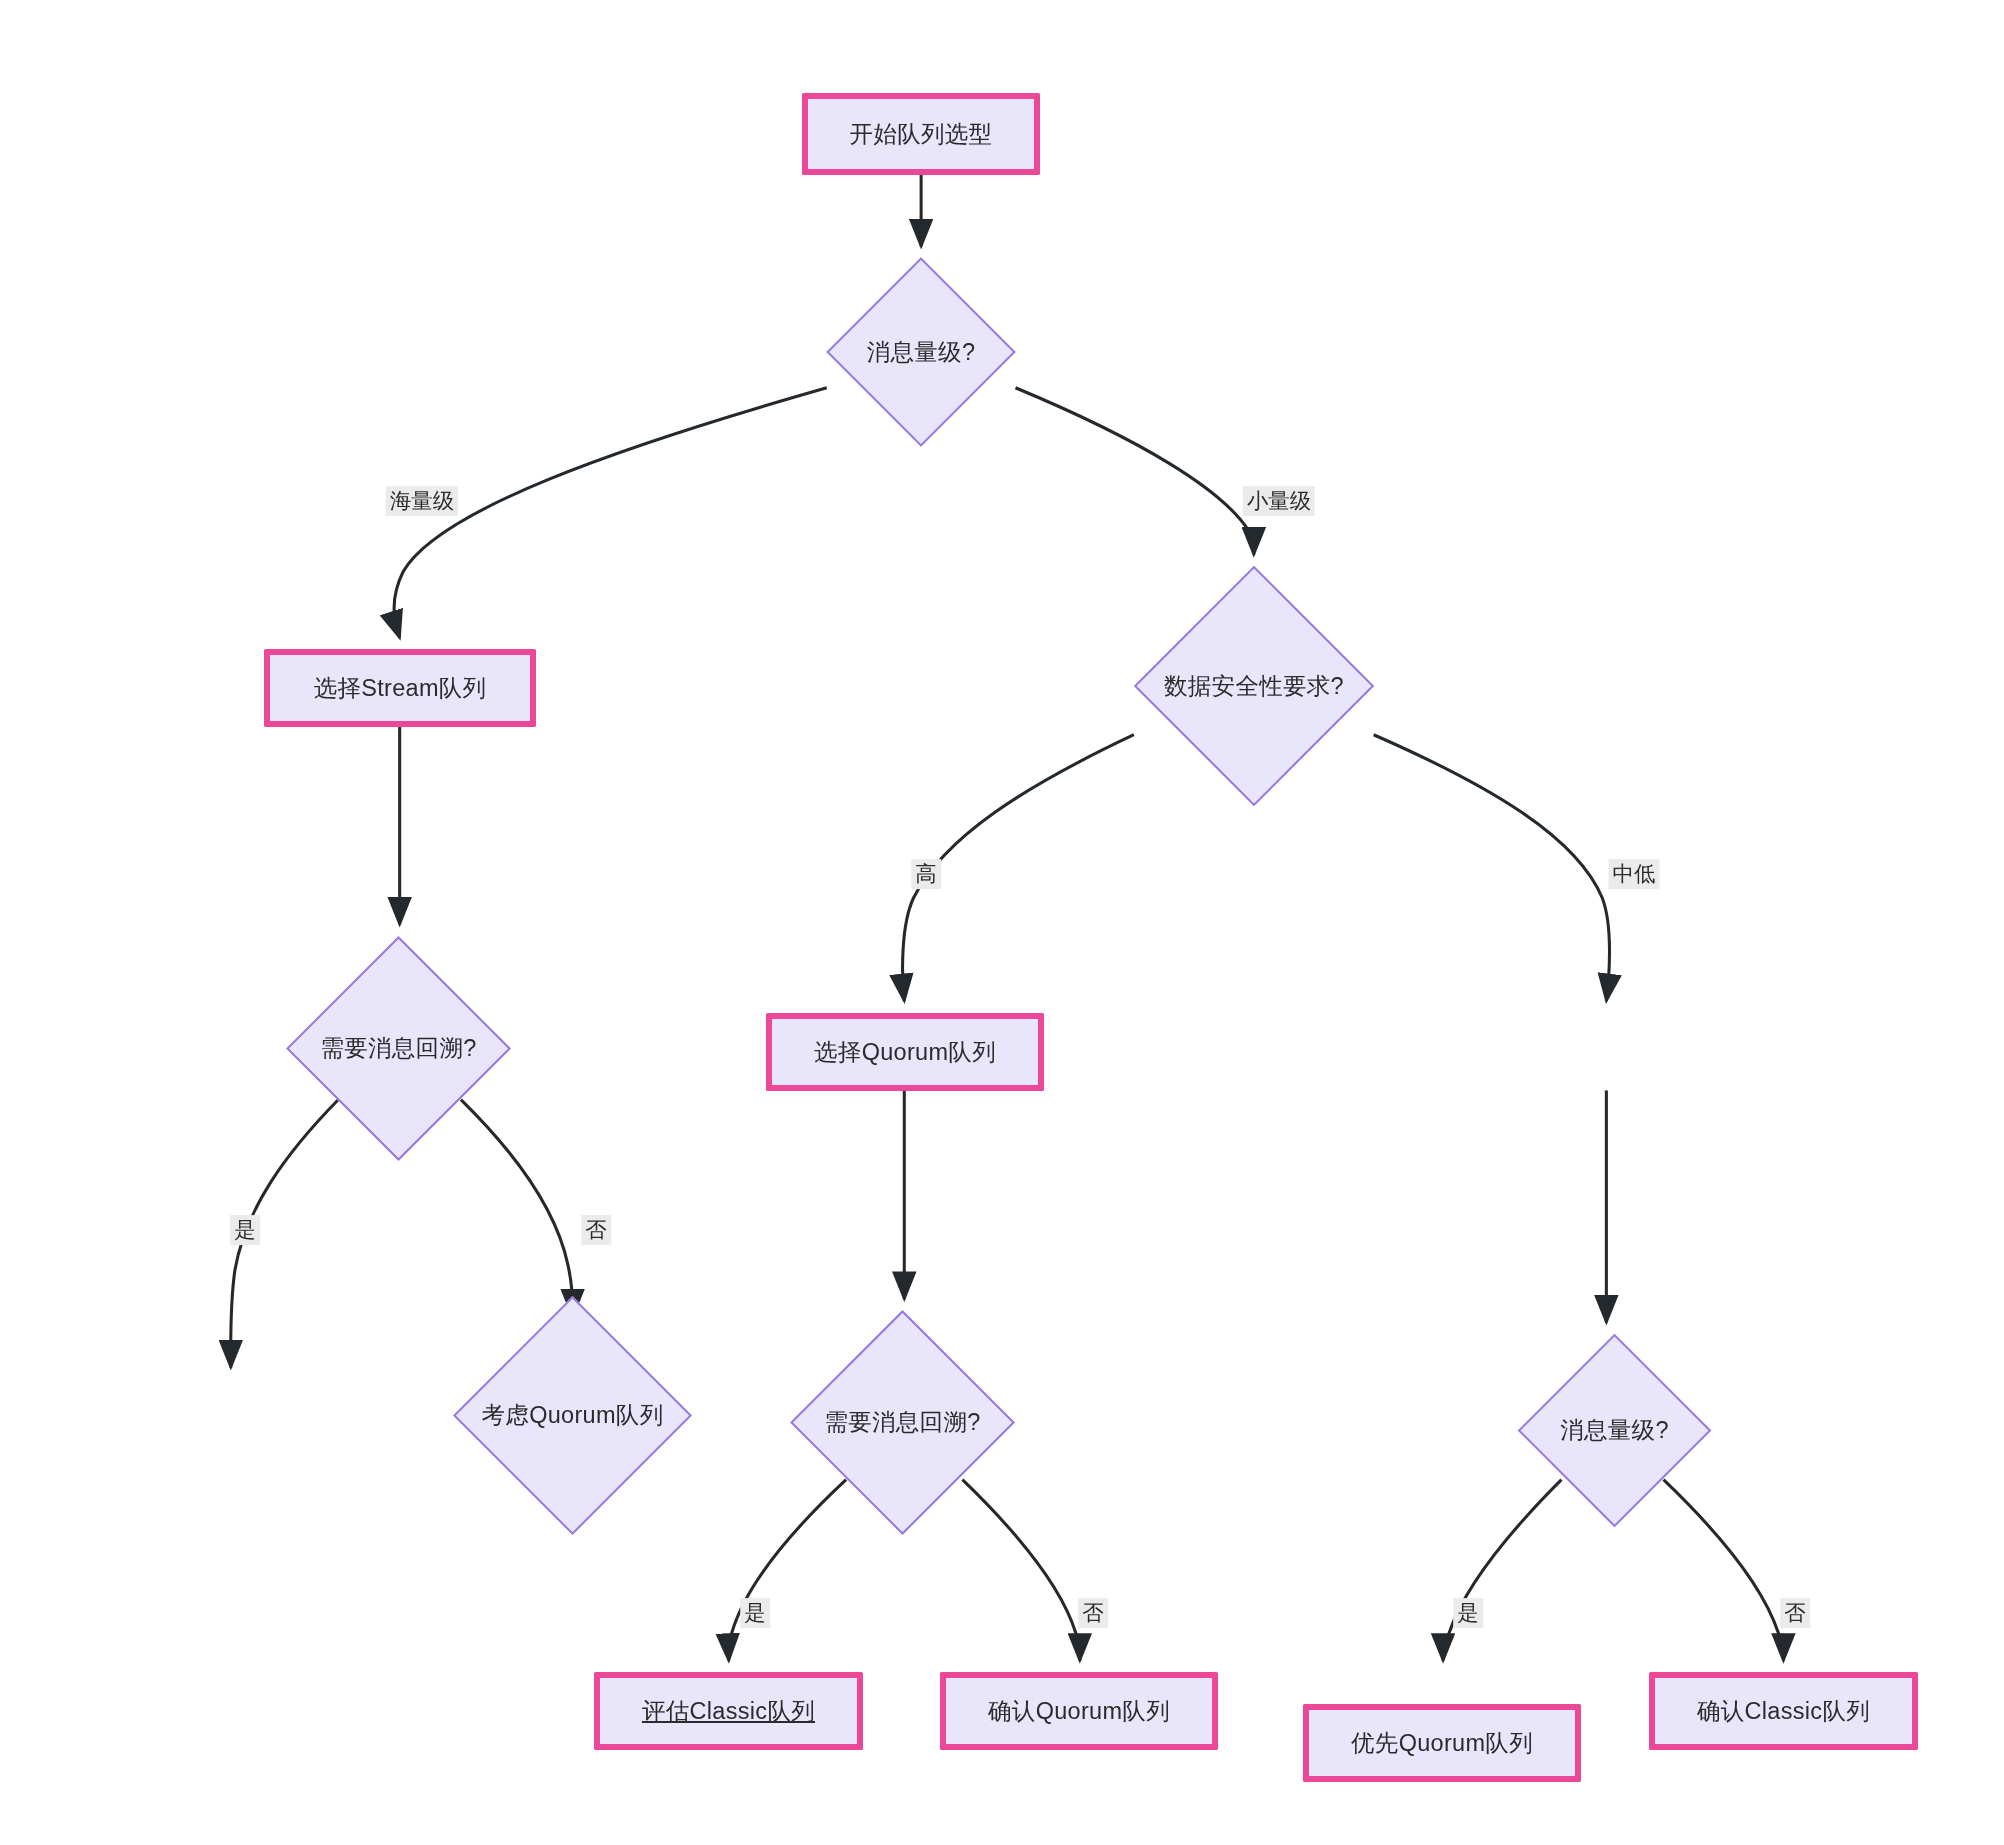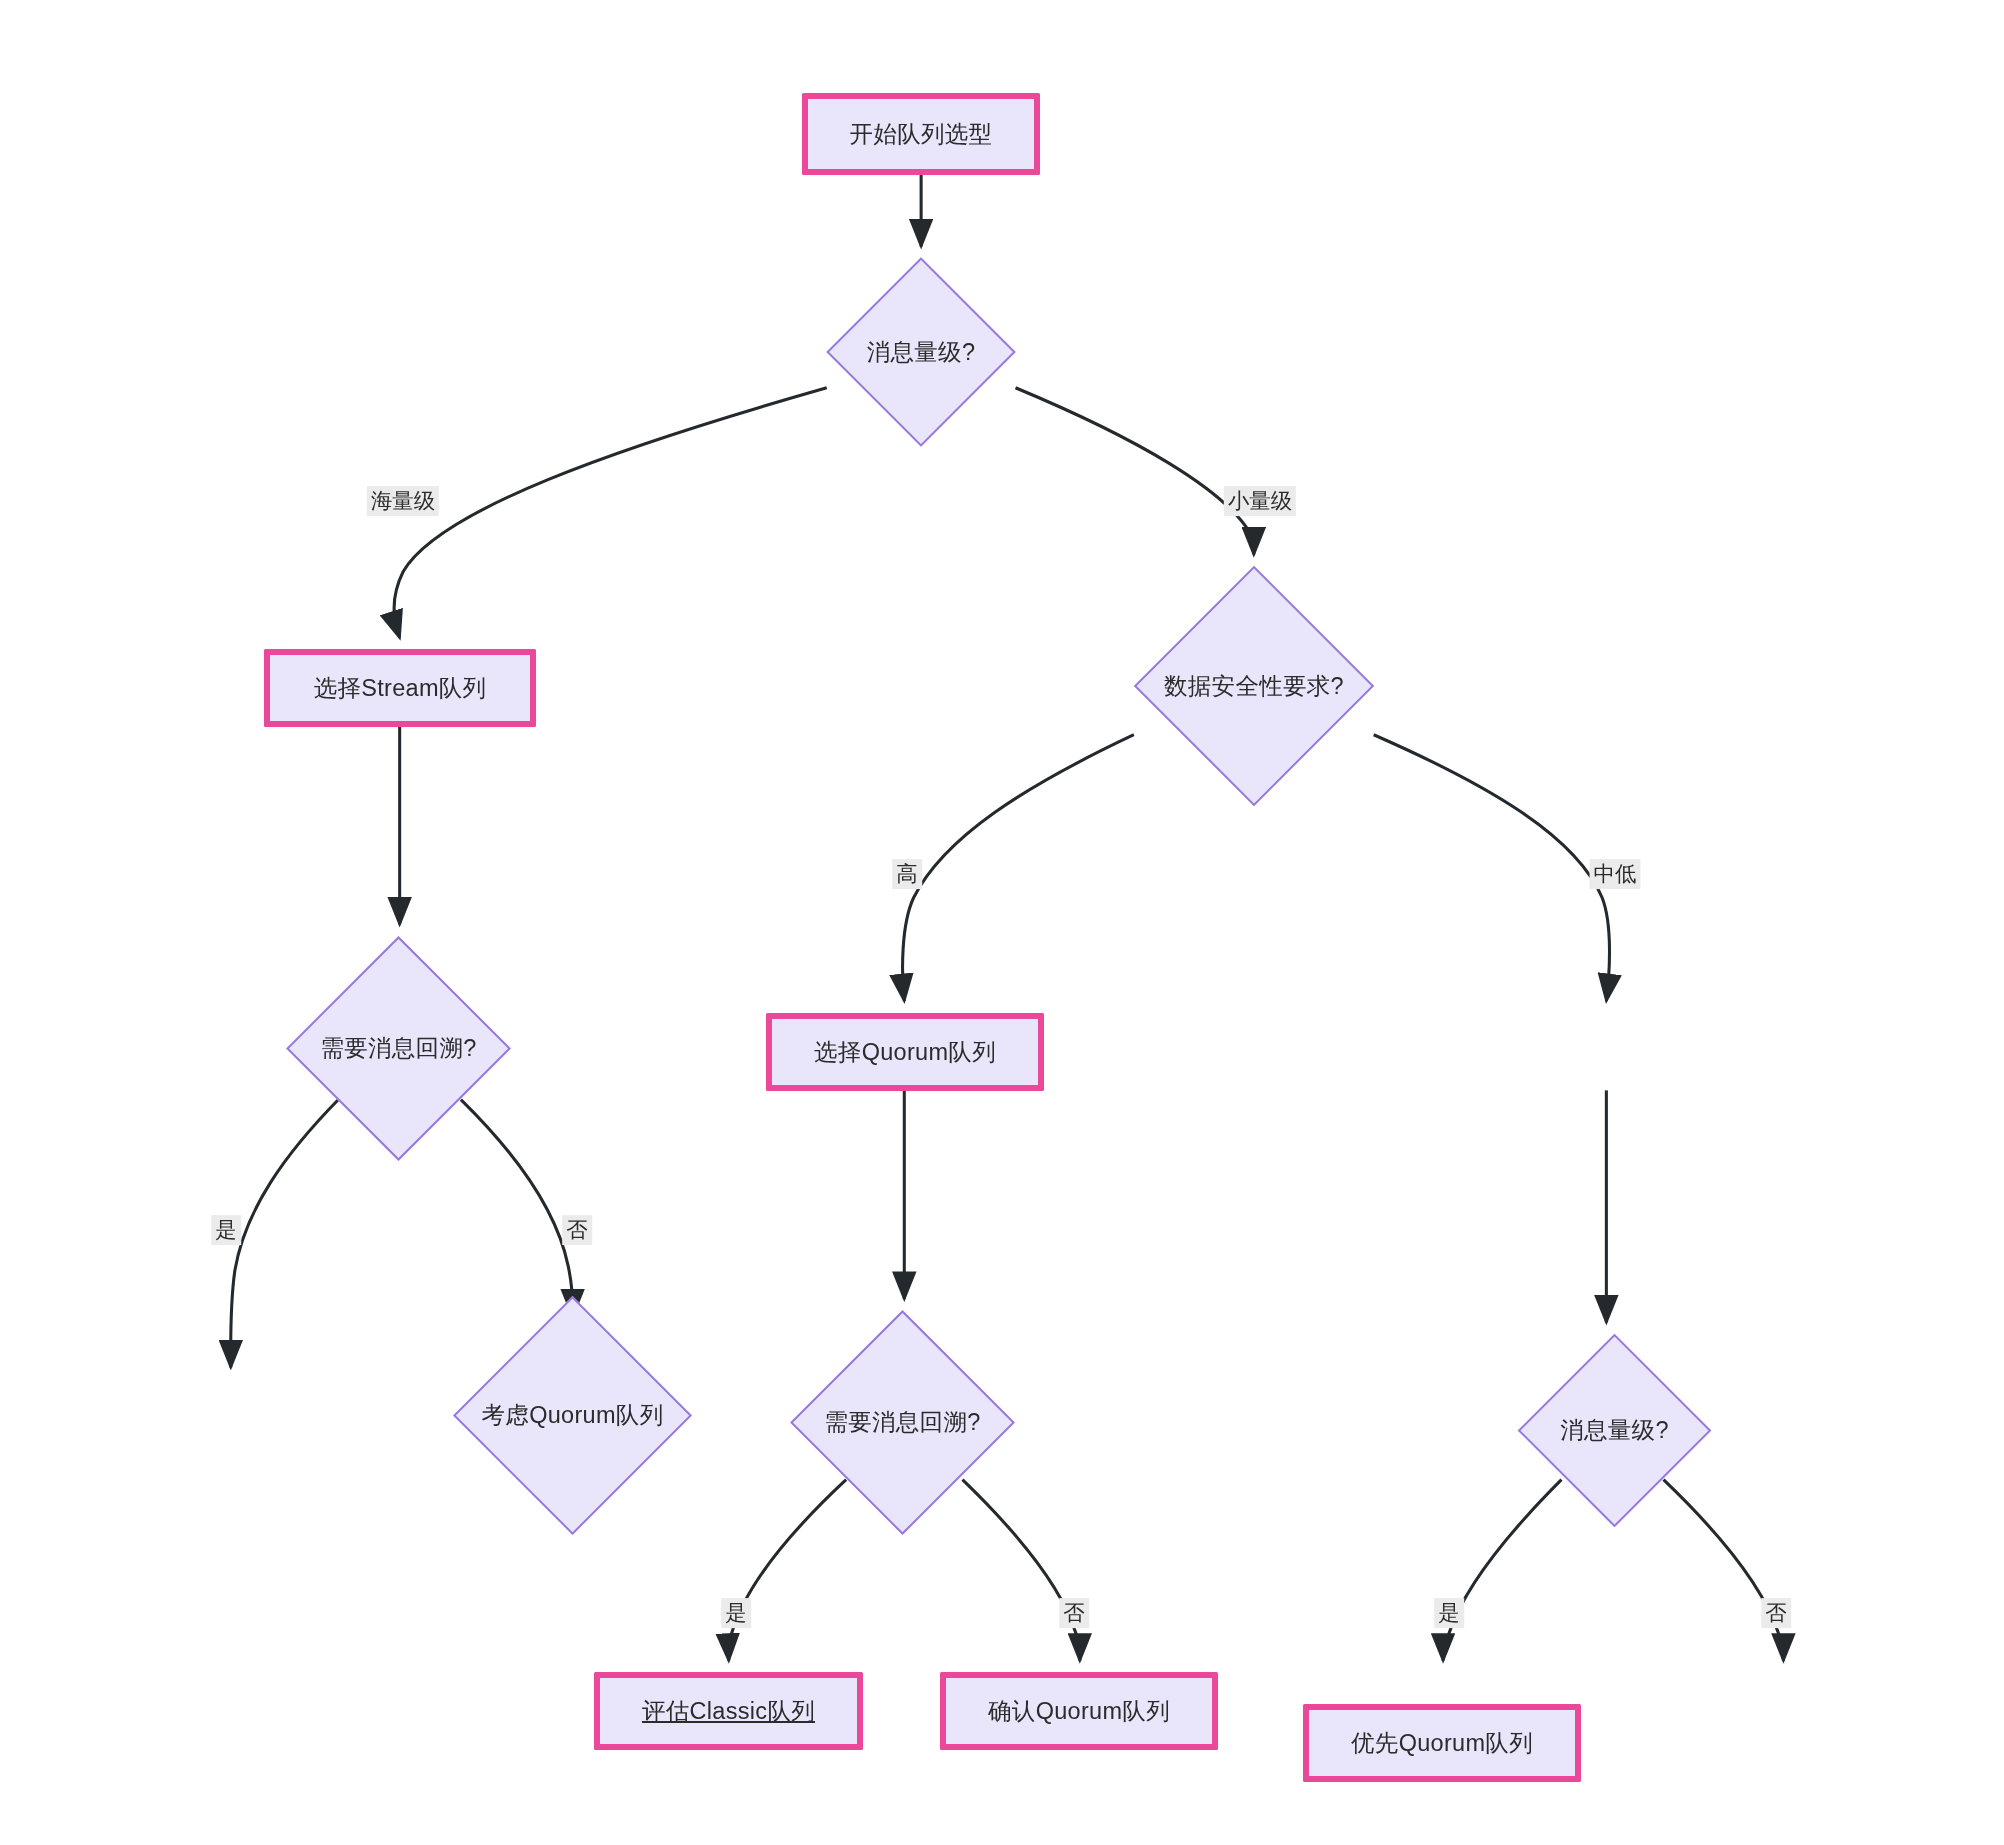--- a/index.html
+++ b/index.html
@@ -81,20 +81,21 @@
   
   .edge-label {
     position: absolute;
     background: #ebebeb;
     color: #2b2b2b;
     font-size: 21.4px;
     line-height: 1.15;
     padding: 2.6px 4.1px;
     white-space: nowrap;
     transform: translate(-50%, -50%);
+    margin-left: 19px;
   }
 
   .edge-path {
     fill: none;
     stroke: #24292e;
     stroke-width: 6;
   }
 </style>
 </head>
 <body>
@@ -161,20 +162,23 @@
       </div>
       <div class="node-rect" style="left: 594px; top: 1672px; width: 269px; height: 78px; text-decoration: underline;">
         <span>评估Classic队列</span>
       </div>
       <div class="node-rect" style="left: 940px; top: 1672px; width: 278px; height: 78px;">
         <span>确认Quorum队列</span>
       </div>
       <div class="node-rect" style="left: 1303px; top: 1672px; width: 278px; height: 78px; margin-top: 32px;">
         <span>优先Quorum队列</span>
       </div>
+      <div class="node-rect" style="left: 1649px; top: 1672px; width: 269px; height: 78px;">
+        <span>确认Classic队列</span>
+      </div>
     </div>
   <div id="edge-label-layer" style="position:absolute;left:0;top:0;width:2005px;height:1845px;">
       <div class="edge-label" style="left: 403px; top: 501px;">海量级</div>
       <div class="edge-label" style="left: 1260px; top: 501px;">小量级</div>
       <div class="edge-label" style="left: 907px; top: 874px;">高</div>
       <div class="edge-label" style="left: 1615px; top: 874px;">中低</div>
       <div class="edge-label" style="left: 226px; top: 1230px;">是</div>
       <div class="edge-label" style="left: 577px; top: 1230px;">否</div>
       <div class="edge-label" style="left: 736px; top: 1613px;">是</div>
       <div class="edge-label" style="left: 1074px; top: 1613px;">否</div>

